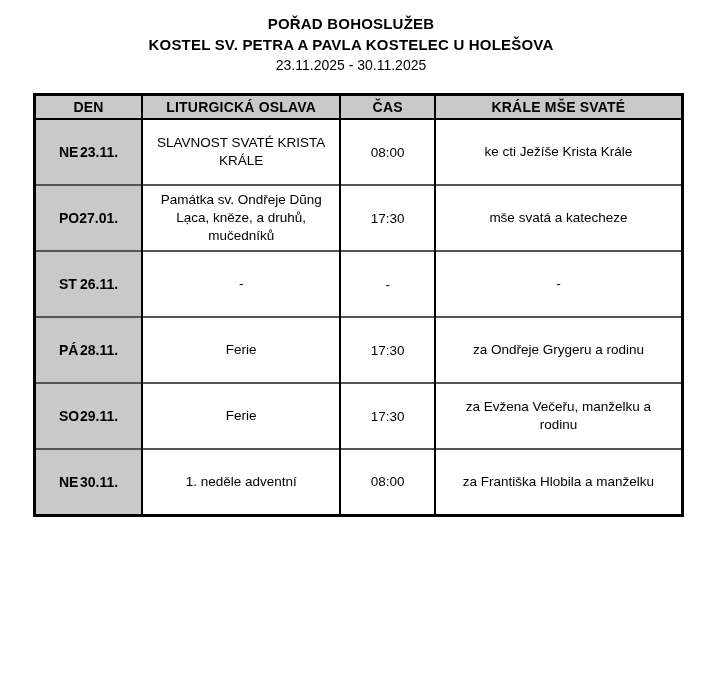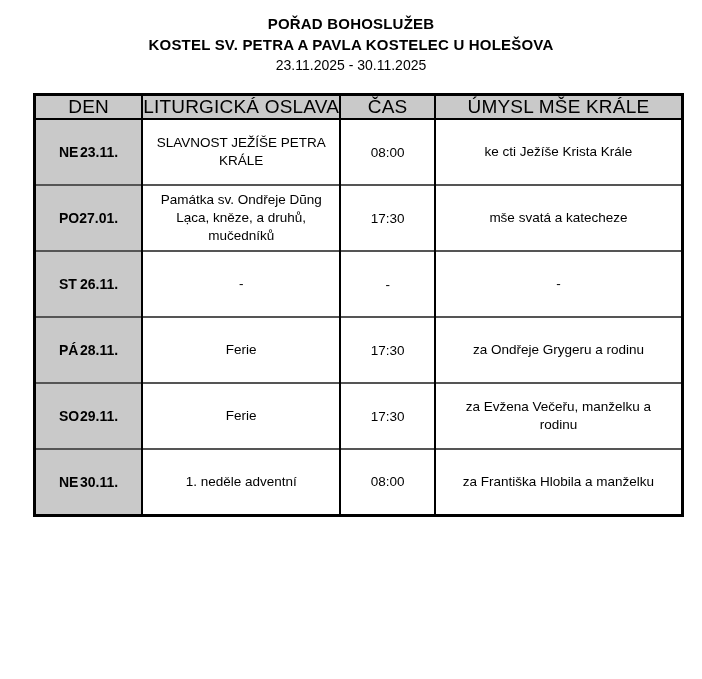--- a/index.html
+++ b/index.html
@@ -49,22 +49,22 @@
   th, td {
     border-left: 2px solid var(--border-black);
     border-right: 2px solid var(--border-black);
     text-align: center;
     vertical-align: middle;
     overflow: hidden;
   }
   thead th {
     background: var(--cell-gray);
     border-bottom: 2px solid var(--border-black);
-    font-size: 19px;
-    font-weight: normal;
+    font-size: 14px;
+    font-weight: bold;
     height: 25px;
     letter-spacing: 0.2px;
   }
   tbody tr { height: 66px; }
   tbody tr + tr td { border-top: 2px solid var(--row-sep); }
   td.day-cell {
     background: var(--cell-gray);
     font-weight: bold;
     font-size: 14px;
   }
@@ -101,32 +101,32 @@
       <col class="c-den">
       <col class="c-lit">
       <col class="c-cas">
       <col class="c-umy">
     </colgroup>
     <thead>
       <tr>
         <th>DEN</th>
         <th>LITURGICKÁ OSLAVA</th>
         <th>ČAS</th>
-        <th>ÚMYSL MŠE KRÁLE</th>
+        <th>KRÁLE MŠE SVATÉ</th>
       </tr>
     </thead>
     <tbody>
         <tr>
     <td class="day-cell">
       <div class="day-wrap">
         <span>NE</span>
         <span>23.11.</span>
       </div>
     </td>
-    <td class="celebration-cell">SLAVNOST JEŽÍŠE PETRA KRÁLE</td>
+    <td class="celebration-cell">SLAVNOST SVATÉ KRISTA KRÁLE</td>
     <td class="time-cell">08:00</td>
     <td class="intention-cell">ke cti Ježíše Krista Krále</td>
   </tr>
         <tr>
     <td class="day-cell">
       <div class="day-wrap">
         <span>PO</span>
         <span>27.01.</span>
       </div>
     </td>

